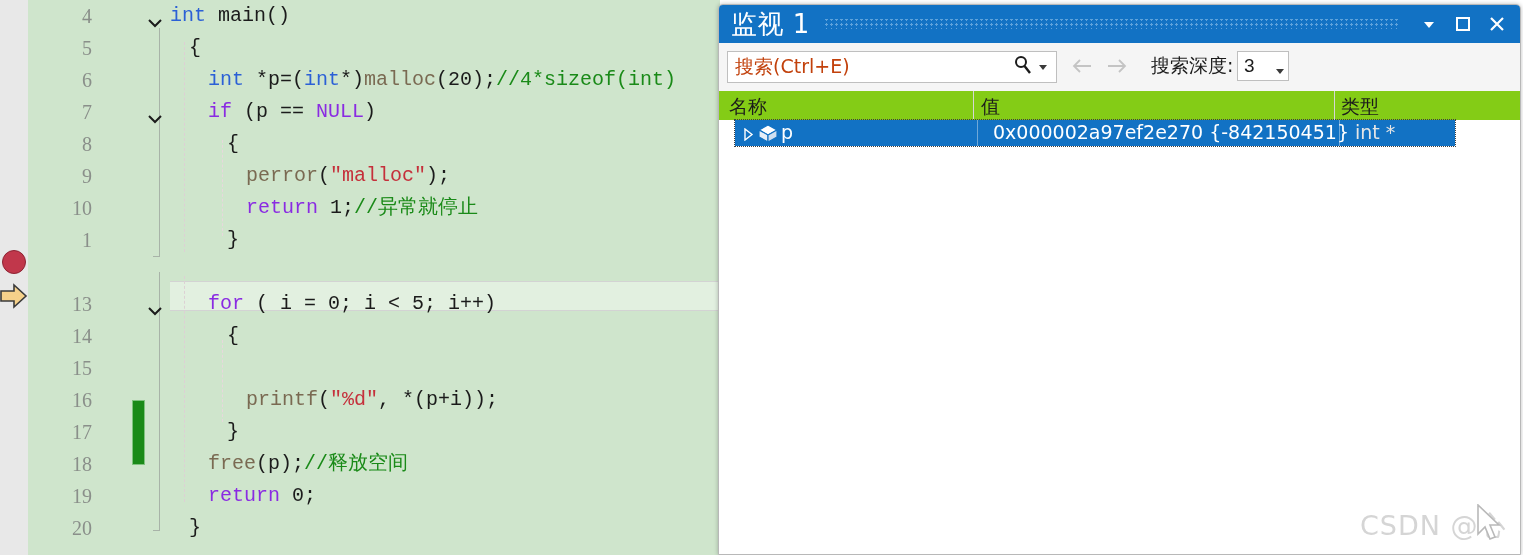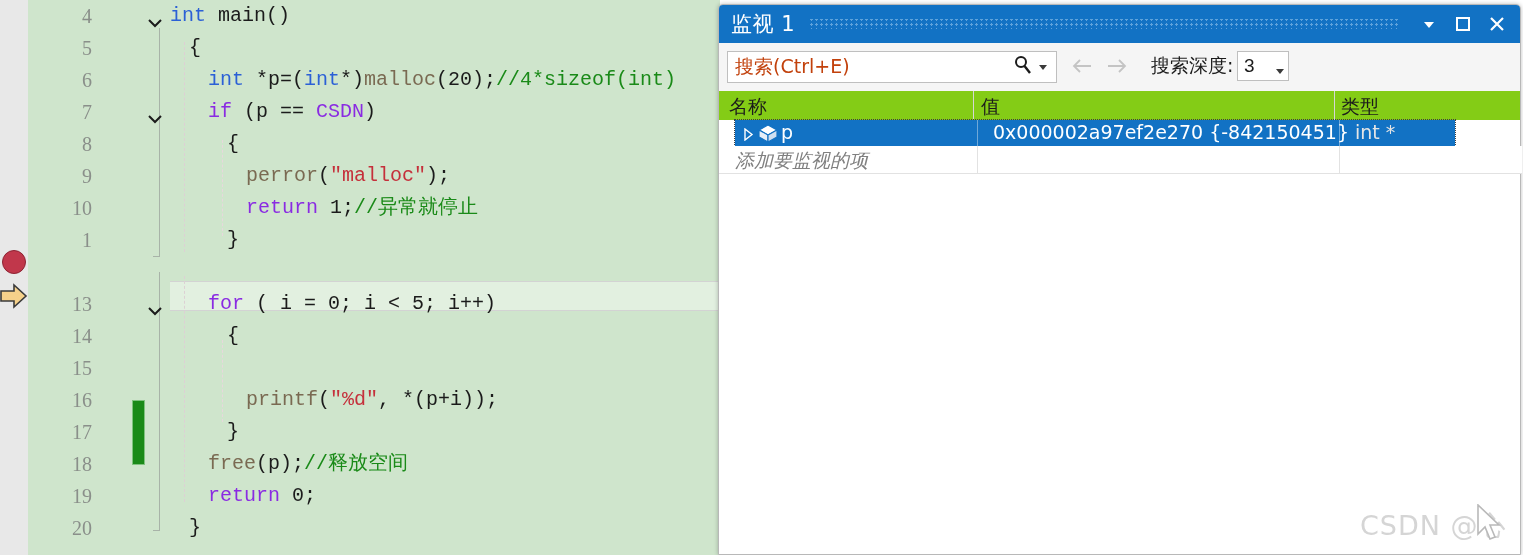--- a/index.html
+++ b/index.html
@@ -76,21 +76,21 @@
     box-sizing:border-box;
     box-shadow:0 0 4px rgba(0,0,0,.25);
   }
   .watch-title{
     position:absolute;left:0;top:0;right:0;height:38px;
     background:#1272c4;
     border-top-left-radius:4px;border-top-right-radius:4px;
     display:flex;align-items:center;
   }
   .watch-title-text{
-    color:#ffffff;font-size:21px;margin-left:12px;letter-spacing:.5px;
+    color:#ffffff;font-size:26px;margin-left:12px;letter-spacing:.5px;
     font-family:"DejaVu Sans","Liberation Sans",sans-serif;
   }
   .drag-dots{
     flex:1;height:10px;margin:0 14px;
     background-image:radial-gradient(circle,#5fa3dc 1px, transparent 1.2px);
     background-size:5px 5px;background-position:0 3px;
   }
   .win-btn{
     width:34px;height:38px;display:flex;align-items:center;justify-content:center;
     color:#ffffff;
@@ -204,21 +204,21 @@
     <div class="guide-dash" style="left:222px;top:340px;height:82px;border-left:1px dashed #e7d8dc;"></div>
 
     <div class="code-lines">
         <div class="line" style="top: 0px;"><div class="lnum">4</div><div class="chev"><svg width="16" height="14" viewBox="0 0 16 14">
               <path d="M2,4 L8,10 L14,4" stroke="#1b1b1b" stroke-width="2" fill="none"></path>
             </svg></div><div class="code" style="left: 170px;"><span class="kw">int</span><span class="pl"> main()</span></div></div>
         <div class="line" style="top: 32px;"><div class="lnum">5</div><div class="code" style="left: 189px;"><span class="pl">{</span></div></div>
         <div class="line" style="top: 64px;"><div class="lnum">6</div><div class="code" style="left: 208px;"><span class="kw">int</span><span class="pl"> *p=(</span><span class="kw">int</span><span class="pl">*)</span><span class="fn">malloc</span><span class="pl">(20);</span><span class="cmt">//4*sizeof(int)</span></div></div>
         <div class="line" style="top: 96px;"><div class="lnum">7</div><div class="chev"><svg width="16" height="14" viewBox="0 0 16 14">
               <path d="M2,4 L8,10 L14,4" stroke="#1b1b1b" stroke-width="2" fill="none"></path>
-            </svg></div><div class="code" style="left: 208px;"><span class="kw2">if</span><span class="pl"> (p == </span><span class="mac">CSDN</span><span class="pl">)</span></div></div>
+            </svg></div><div class="code" style="left: 208px;"><span class="kw2">if</span><span class="pl"> (p == </span><span class="mac">NULL</span><span class="pl">)</span></div></div>
         <div class="line" style="top: 128px;"><div class="lnum">8</div><div class="code" style="left: 227px;"><span class="pl">{</span></div></div>
         <div class="line" style="top: 160px;"><div class="lnum">9</div><div class="code" style="left: 246px;"><span class="fn">perror</span><span class="pl">(</span><span class="str">"malloc"</span><span class="pl">);</span></div></div>
         <div class="line" style="top: 192px;"><div class="lnum">10</div><div class="code" style="left: 246px;"><span class="kw2">return</span><span class="pl"> 1;</span><span class="cmt">//异常就停止</span></div></div>
         <div class="line" style="top: 224px;"><div class="lnum">1</div><div class="code" style="left: 227px;"><span class="pl">}</span></div></div>
         <div class="line" style="top: 288px;"><div class="lnum">13</div><div class="chev"><svg width="16" height="14" viewBox="0 0 16 14">
               <path d="M2,4 L8,10 L14,4" stroke="#1b1b1b" stroke-width="2" fill="none"></path>
             </svg></div><div class="code" style="left: 208px;"><span class="kw2">for</span><span class="pl"> ( i = 0; i &lt; 5; i++)</span></div></div>
         <div class="line" style="top: 320px;"><div class="lnum">14</div><div class="code" style="left: 227px;"><span class="pl">{</span></div></div>
         <div class="line" style="top: 352px;"><div class="lnum">15</div></div>
         <div class="line" style="top: 384px;"><div class="lnum">16</div><div class="code" style="left: 246px;"><span class="fn">printf</span><span class="pl">(</span><span class="str">"%d"</span><span class="pl">, *(p+i));</span></div></div>
@@ -315,25 +315,20 @@
             <path d="M20,7 L20,14 L11,19 L11,12 Z" fill="#cfdff0" stroke="#1272c4" stroke-width="1.2"></path>
           </svg>
         </div>
         <div class="cellsep" style="left:242px;"></div>
         <div class="cellsep" style="left:604px;"></div>
         <div class="cellname">p</div>
         <div class="cellval">0x000002a97ef2e270 {-842150451}</div>
         <div class="celltype">int *</div>
       </div>
 
-      <div class="row-add">
-        <div class="ph">添加要监视的项</div>
-        <div class="sep" style="left:258px;"></div>
-        <div class="sep" style="left:620px;"></div>
-      </div>
 
     </div>
   </div>
 
   <div class="watermark">CSDN @心</div>
   <div class="cursor-arrow">
     <svg width="30" height="42" viewBox="0 0 30 42">
       <polygon points="2,1 2,30 9,23 14,35 19,33 14,21 23,21" fill="#ffffff" stroke="#b9b9b9" stroke-width="1.6"></polygon>
     </svg>
   </div>

